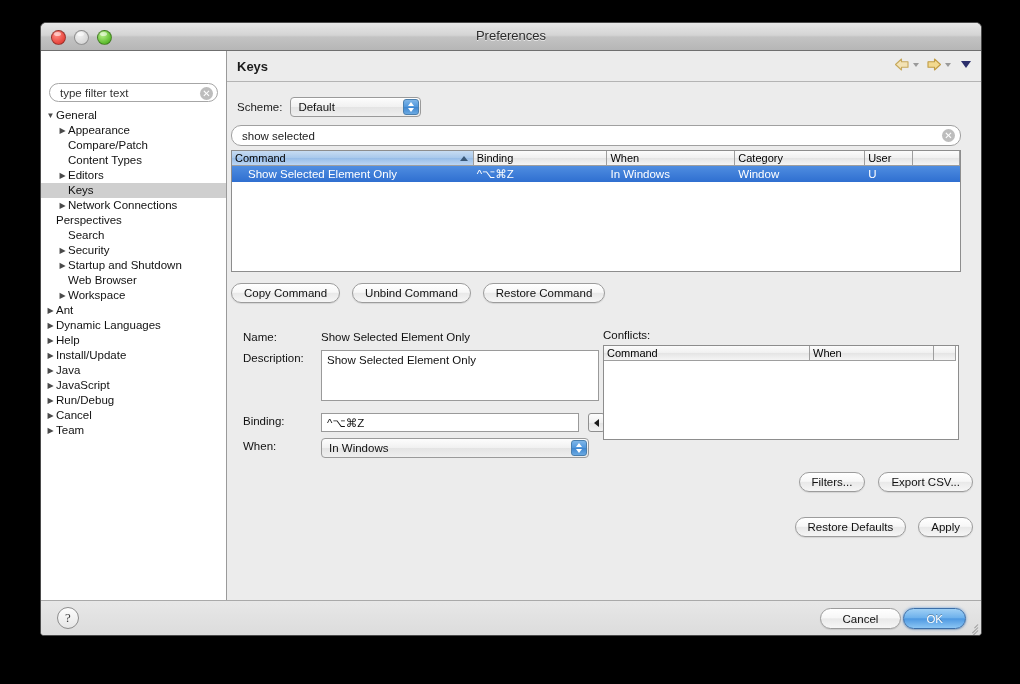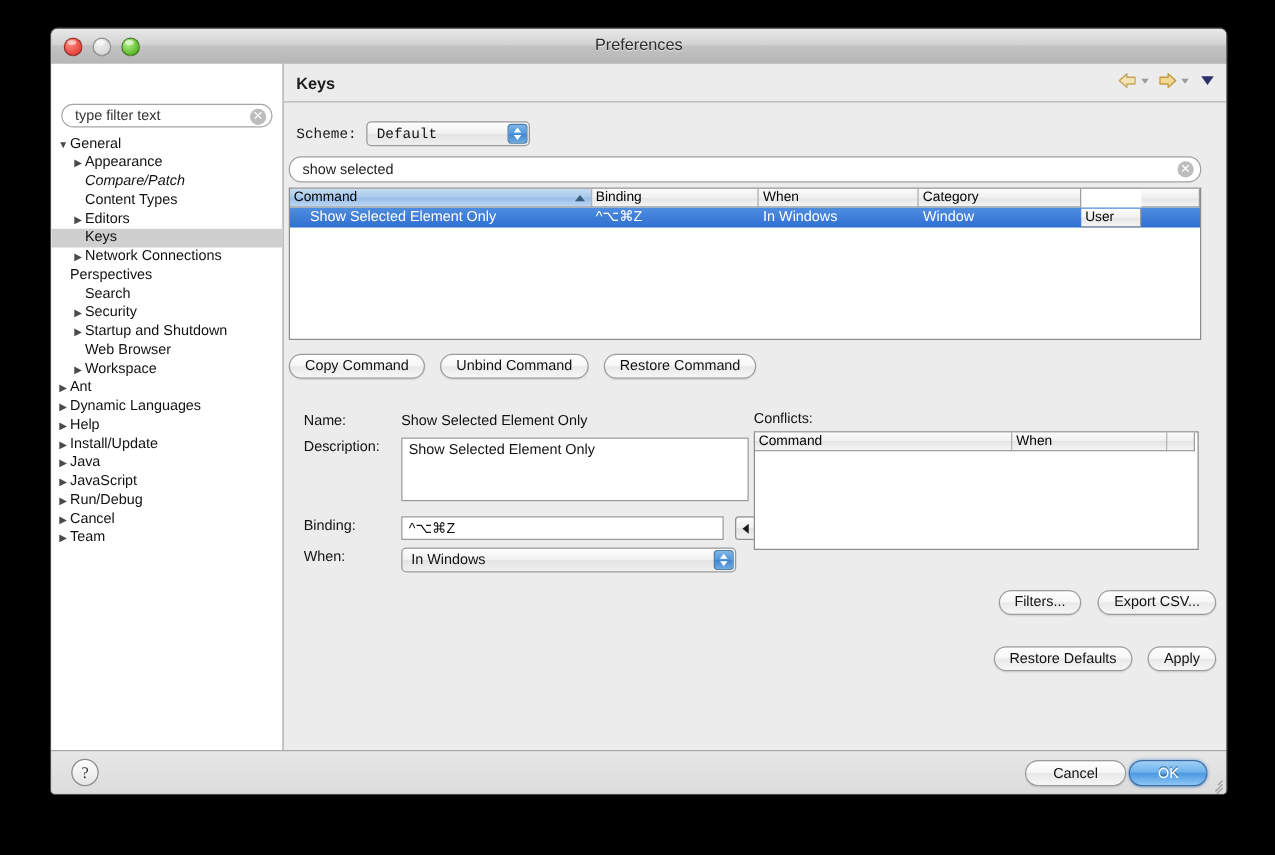--- a/index.html
+++ b/index.html
@@ -181,21 +181,20 @@
     border-top: 7px solid #2b2f6b;
     margin-left: 3px;
   }
 
   
   .scheme-row {
     position: absolute;
     left: 10px; top: 46px;
     display: flex; align-items: center;
     gap: 8px;
-    font-family: Liberation Mono, monospace;
   }
   .field-label { font-size: 11.5px; color: #1a1a1a; }
   .stepper-combo {
     position: relative;
     width: 131px; height: 20px;
     border: 1px solid #9a9a9a;
     border-radius: 4px;
     background: linear-gradient(to bottom, #fdfdfd 0%, #f1f1f1 48%, #e4e4e4 52%, #efefef 100%);
     box-sizing: border-box;
     box-shadow: 0 1px 0 rgba(255,255,255,0.8) inset;
@@ -468,21 +467,21 @@
         </div>
         <div class="tree" id="tree">
             <div class="tree-item" style="padding-left: 4px;">
               <span class="tw">▼</span>
               <span class="lbl">General</span>
             </div>
             <div class="tree-item" style="padding-left: 16px;">
               <span class="tw">▶</span>
               <span class="lbl">Appearance</span>
             </div>
-            <div class="tree-item" style="padding-left: 16px; font-style: italic;">
+            <div class="tree-item" style="padding-left: 16px;">
               <span class="tw"></span>
               <span class="lbl">Compare/Patch</span>
             </div>
             <div class="tree-item" style="padding-left: 16px;">
               <span class="tw"></span>
               <span class="lbl">Content Types</span>
             </div>
             <div class="tree-item" style="padding-left: 16px;">
               <span class="tw">▶</span>
               <span class="lbl">Editors</span>
@@ -593,21 +592,21 @@
           <span class="stext">show selected</span>
           <span class="clear-x">✕</span>
         </div>
 
         <div class="table-wrap">
           <div class="thead" id="keys-thead">
               <div class="th sorted" style="width: 242px;"><span>Command</span><span class="sort-tri"></span></div>
               <div class="th" style="width: 134px;"><span>Binding</span></div>
               <div class="th" style="width: 128px;"><span>When</span></div>
               <div class="th" style="width: 130px;"><span>Category</span></div>
-              <div class="th" style="width: 48px; margin-top: 16px;"><span>User</span></div>
+              <div class="th" style="width: 48px;"><span>User</span></div>
               <div class="th" style="width: 47px;"><span></span></div>
             </div>
           <div id="keys-tbody">
               <div class="trow selected">
                 <div class="td c0" style="width: 242px;">Show Selected Element Only</div>
                 <div class="td c1" style="width: 134px;">^⌥⌘Z</div>
                 <div class="td c2" style="width: 128px;">In Windows</div>
                 <div class="td c3" style="width: 130px;">Window</div>
                 <div class="td c4" style="width: 48px;">U</div>
                 <div class="td c5" style="width: 47px;"></div>

